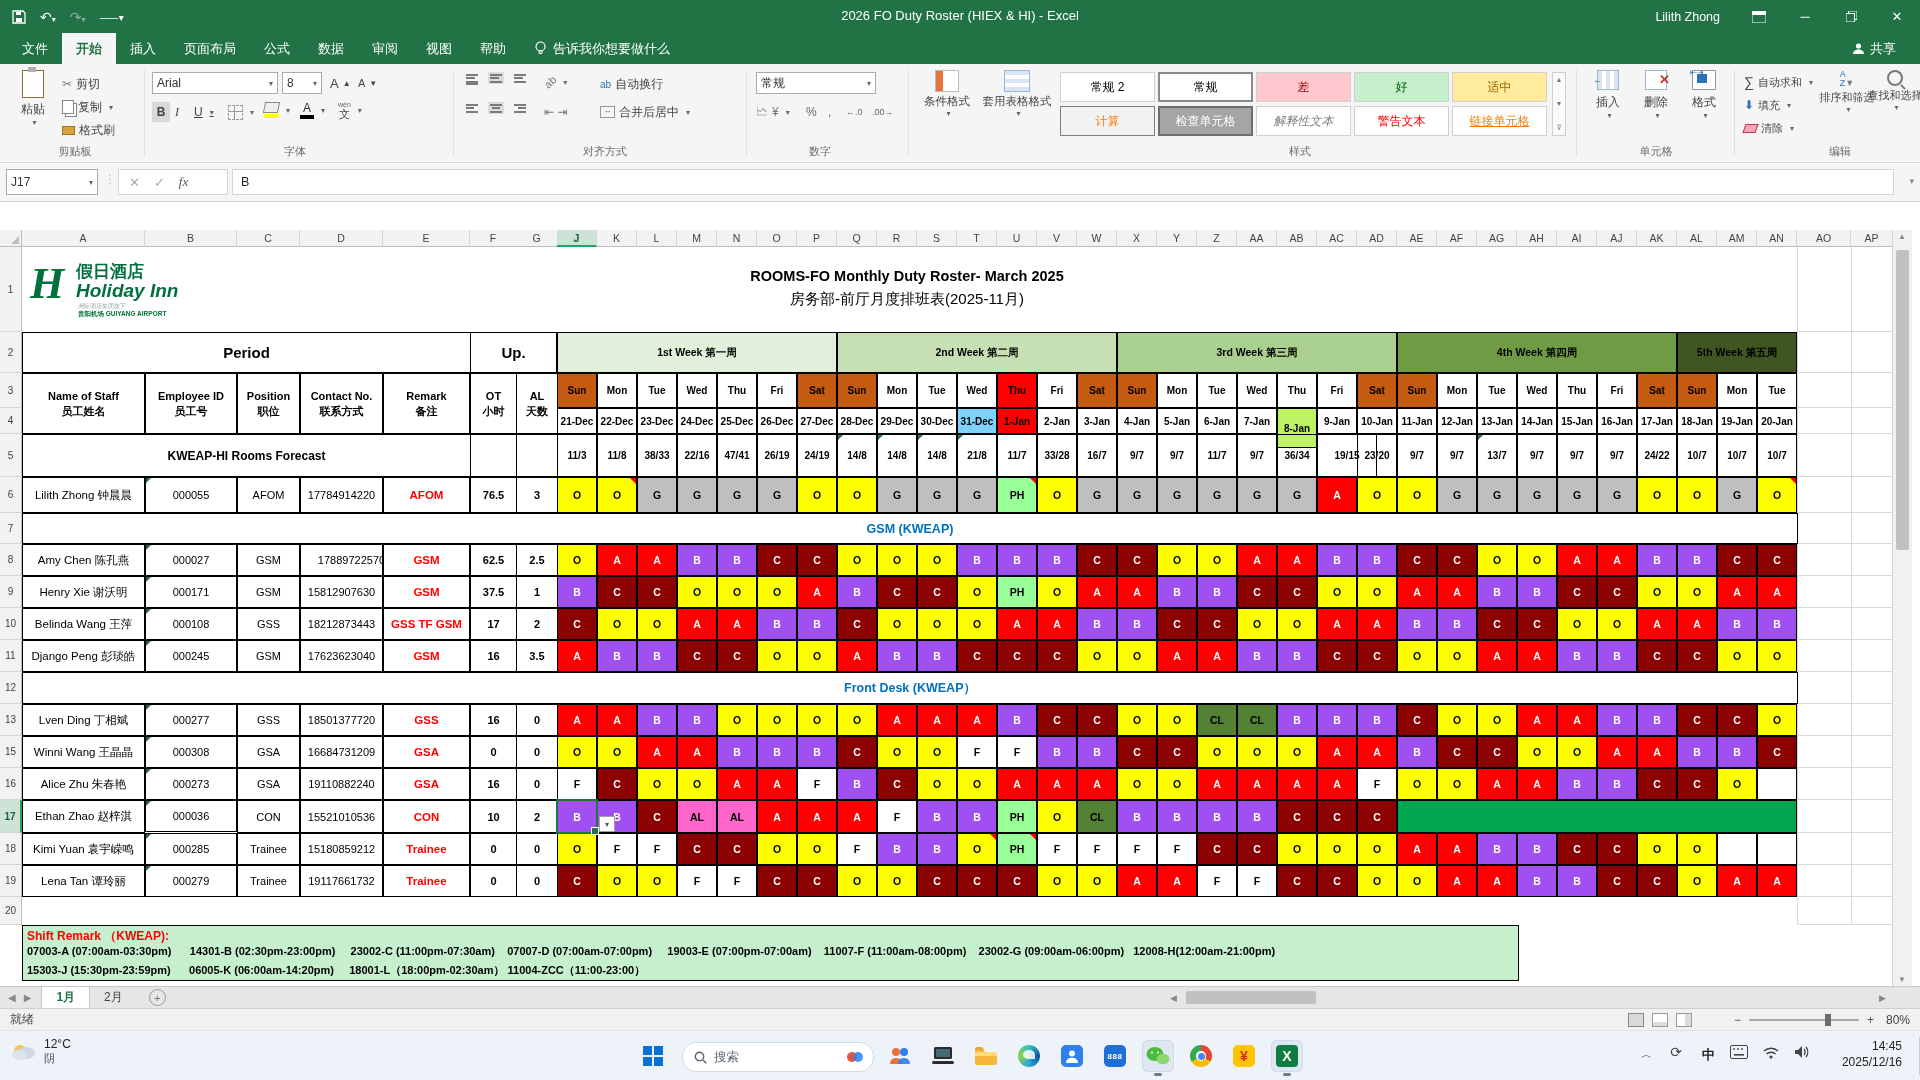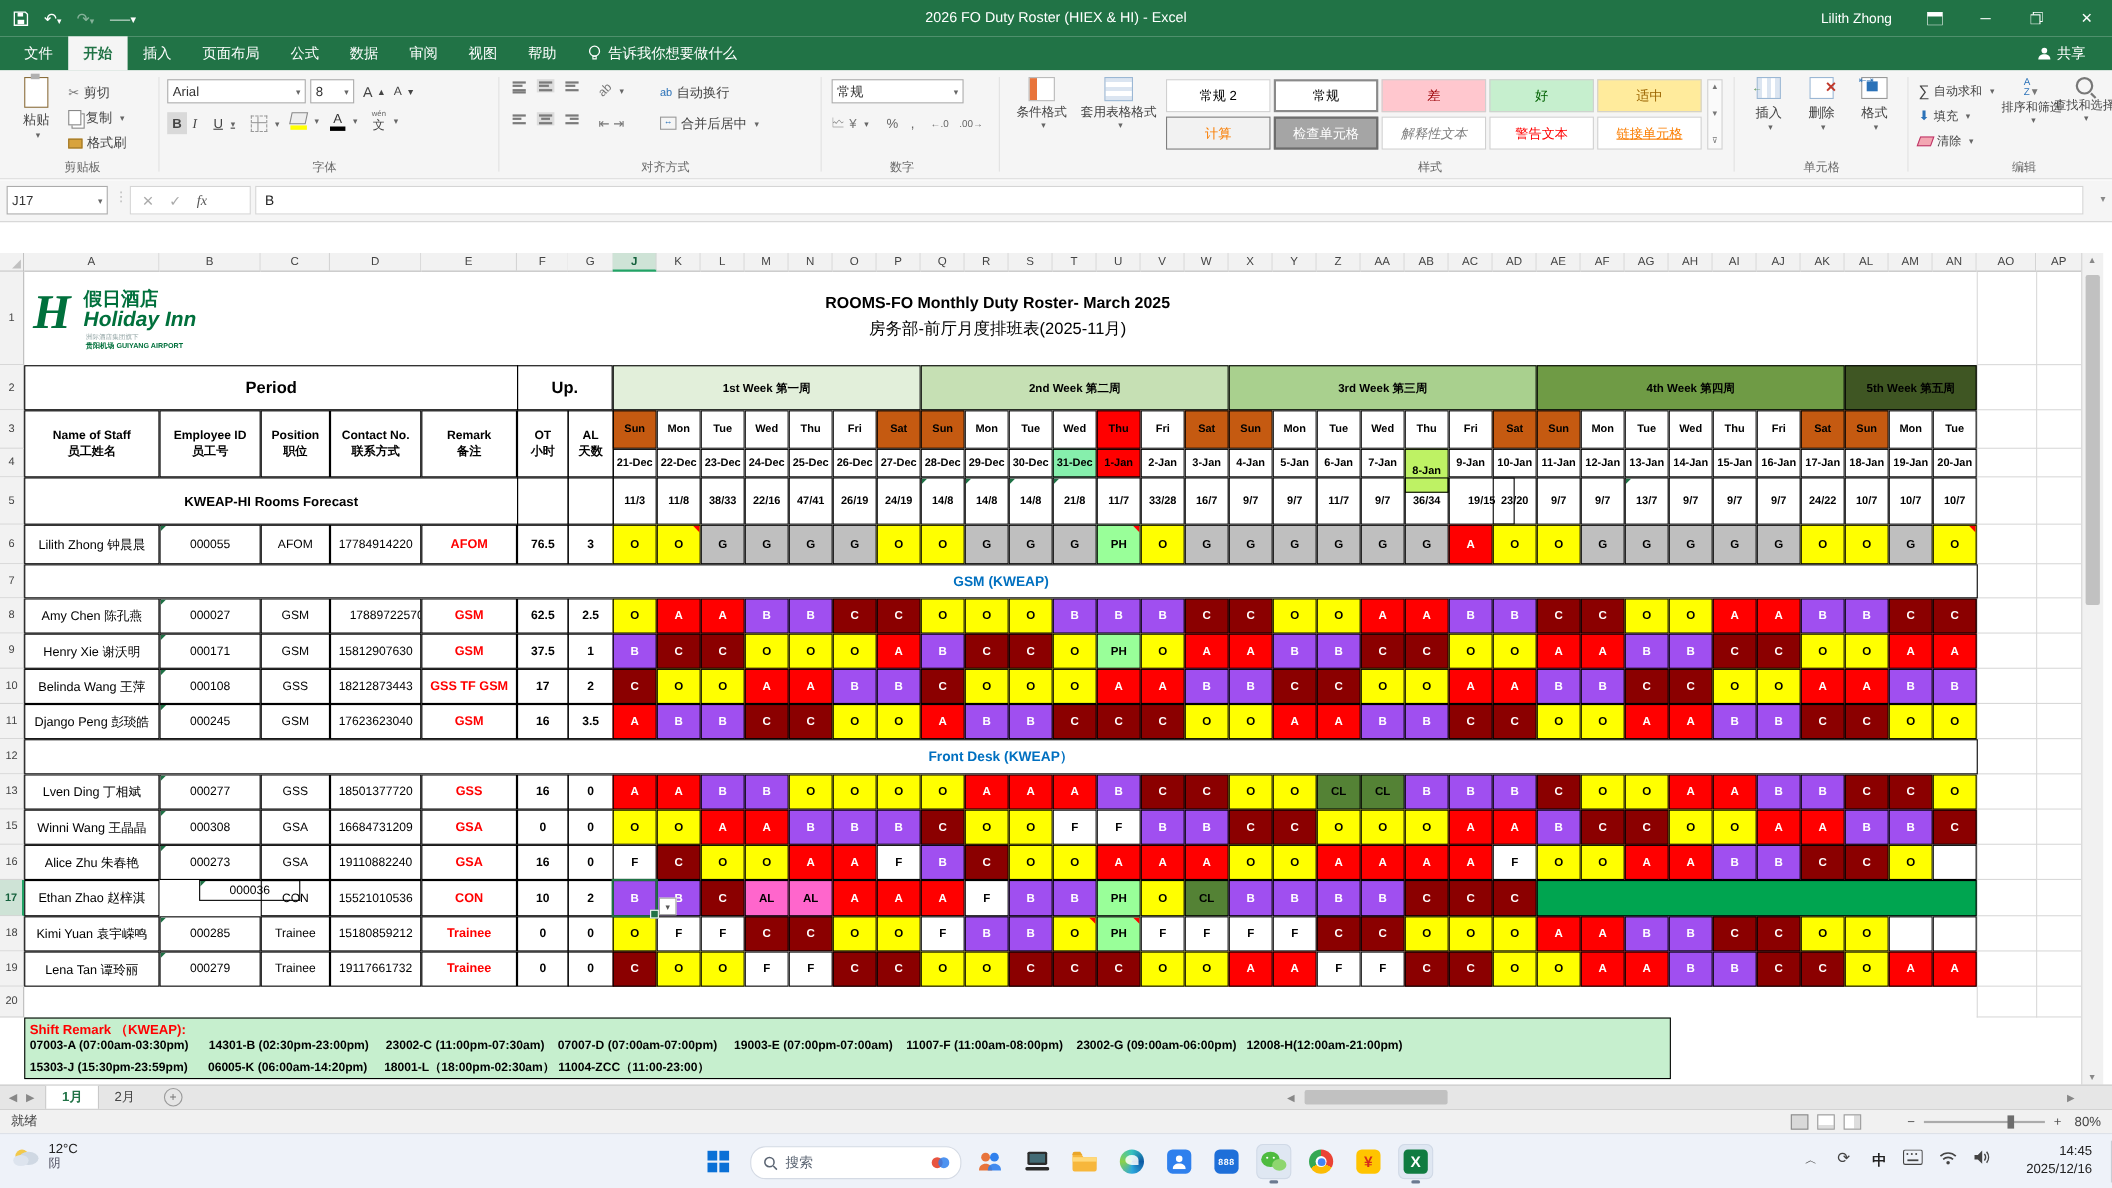--- a/index.html
+++ b/index.html
@@ -481,21 +481,21 @@
       <div class="cell bk" style="left: 837px; top: 373px; width: 40px; height: 35px; background: rgb(197, 90, 17); font-size: 10px; font-weight: bold;">Sun</div>
       <div class="cell bk" style="left: 837px; top: 408px; width: 40px; height: 26px; background: rgb(255, 255, 255); font-size: 10px; font-weight: bold;">28-Dec</div>
       <div class="cell bk gtri" style="left: 837px; top: 434px; width: 40px; height: 43px; font-size: 10px; font-weight: bold;">14/8</div>
       <div class="cell bk" style="left: 877px; top: 373px; width: 40px; height: 35px; background: rgb(255, 255, 255); font-size: 10px; font-weight: bold;">Mon</div>
       <div class="cell bk" style="left: 877px; top: 408px; width: 40px; height: 26px; background: rgb(255, 255, 255); font-size: 10px; font-weight: bold;">29-Dec</div>
       <div class="cell bk gtri" style="left: 877px; top: 434px; width: 40px; height: 43px; font-size: 10px; font-weight: bold;">14/8</div>
       <div class="cell bk" style="left: 917px; top: 373px; width: 40px; height: 35px; background: rgb(255, 255, 255); font-size: 10px; font-weight: bold;">Tue</div>
       <div class="cell bk" style="left: 917px; top: 408px; width: 40px; height: 26px; background: rgb(255, 255, 255); font-size: 10px; font-weight: bold;">30-Dec</div>
       <div class="cell bk gtri" style="left: 917px; top: 434px; width: 40px; height: 43px; font-size: 10px; font-weight: bold;">14/8</div>
       <div class="cell bk" style="left: 957px; top: 373px; width: 40px; height: 35px; background: rgb(255, 255, 255); font-size: 10px; font-weight: bold;">Wed</div>
-      <div class="cell bk" style="left: 957px; top: 408px; width: 40px; height: 26px; background: #86efac; font-size: 10px; font-weight: bold;">31-Dec</div>
+      <div class="cell bk" style="left: 957px; top: 408px; width: 40px; height: 26px; background: #7dd3fc; font-size: 10px; font-weight: bold;">31-Dec</div>
       <div class="cell bk gtri" style="left: 957px; top: 434px; width: 40px; height: 43px; font-size: 10px; font-weight: bold;">21/8</div>
       <div class="cell bk" style="left: 997px; top: 373px; width: 40px; height: 35px; background: rgb(255, 0, 0); font-size: 10px; font-weight: bold;">Thu</div>
       <div class="cell bk" style="left: 997px; top: 408px; width: 40px; height: 26px; background: rgb(255, 0, 0); font-size: 10px; font-weight: bold;">1-Jan</div>
       <div class="cell bk" style="left: 997px; top: 434px; width: 40px; height: 43px; font-size: 10px; font-weight: bold;">11/7</div>
       <div class="cell bk" style="left: 1037px; top: 373px; width: 40px; height: 35px; background: rgb(255, 255, 255); font-size: 10px; font-weight: bold;">Fri</div>
       <div class="cell bk" style="left: 1037px; top: 408px; width: 40px; height: 26px; background: rgb(255, 255, 255); font-size: 10px; font-weight: bold;">2-Jan</div>
       <div class="cell bk" style="left: 1037px; top: 434px; width: 40px; height: 43px; font-size: 10px; font-weight: bold;">33/28</div>
       <div class="cell bk" style="left: 1077px; top: 373px; width: 40px; height: 35px; background: rgb(197, 90, 17); font-size: 10px; font-weight: bold;">Sat</div>
       <div class="cell bk" style="left: 1077px; top: 408px; width: 40px; height: 26px; background: rgb(255, 255, 255); font-size: 10px; font-weight: bold;">3-Jan</div>
       <div class="cell bk" style="left: 1077px; top: 434px; width: 40px; height: 43px; font-size: 10px; font-weight: bold;">16/7</div>
@@ -848,21 +848,21 @@
       <div class="cell bk" style="left: 1437px; top: 768px; width: 40px; height: 32px; background: rgb(255, 255, 0); color: rgb(0, 0, 0); font-size: 10.5px; font-weight: bold;">O</div>
       <div class="cell bk" style="left: 1477px; top: 768px; width: 40px; height: 32px; background: rgb(255, 0, 0); color: rgb(255, 255, 255); font-size: 10.5px; font-weight: bold;">A</div>
       <div class="cell bk" style="left: 1517px; top: 768px; width: 40px; height: 32px; background: rgb(255, 0, 0); color: rgb(255, 255, 255); font-size: 10.5px; font-weight: bold;">A</div>
       <div class="cell bk" style="left: 1557px; top: 768px; width: 40px; height: 32px; background: rgb(160, 79, 240); color: rgb(255, 255, 255); font-size: 10.5px; font-weight: bold;">B</div>
       <div class="cell bk" style="left: 1597px; top: 768px; width: 40px; height: 32px; background: rgb(160, 79, 240); color: rgb(255, 255, 255); font-size: 10.5px; font-weight: bold;">B</div>
       <div class="cell bk" style="left: 1637px; top: 768px; width: 40px; height: 32px; background: rgb(139, 0, 0); color: rgb(255, 255, 255); font-size: 10.5px; font-weight: bold;">C</div>
       <div class="cell bk" style="left: 1677px; top: 768px; width: 40px; height: 32px; background: rgb(139, 0, 0); color: rgb(255, 255, 255); font-size: 10.5px; font-weight: bold;">C</div>
       <div class="cell bk" style="left: 1717px; top: 768px; width: 40px; height: 32px; background: rgb(255, 255, 0); color: rgb(0, 0, 0); font-size: 10.5px; font-weight: bold;">O</div>
       <div class="cell bk" style="left: 1757px; top: 768px; width: 40px; height: 32px; background: rgb(255, 255, 255); color: rgb(0, 0, 0); font-size: 10.5px; font-weight: bold;"></div>
       <div class="cell bk" style="left: 22px; top: 800px; width: 123px; height: 33px; font-size: 11.5px;">Ethan Zhao 赵梓淇</div>
-      <div class="cell bk gtri" style="left: 145px; top: 800px; width: 92px; height: 19px; font-size: 11px; margin-left: 36px;">000036</div>
+      <div class="cell bk gtri" style="left: 145px; top: 800px; width: 92px; height: 32px; font-size: 11px;">000036</div>
       <div class="cell bk" style="left: 237px; top: 800px; width: 63px; height: 33px; font-size: 11px;">CON</div>
       <div class="cell bk" style="left: 300px; top: 800px; width: 83px; height: 33px; font-size: 11px;">15521010536</div>
       <div class="cell bk" style="left: 383px; top: 800px; width: 87px; height: 33px; font-size: 11.5px; font-weight: bold; color: rgb(255, 0, 0);">CON</div>
       <div class="cell bk" style="left: 470px; top: 800px; width: 47px; height: 33px; font-size: 11px; font-weight: bold;">10</div>
       <div class="cell bk" style="left: 516px; top: 800px; width: 42px; height: 33px; font-size: 11px; font-weight: bold;">2</div>
       <div class="cell bk" style="left: 557px; top: 800px; width: 40px; height: 33px; background: rgb(160, 79, 240); color: rgb(255, 255, 255); font-size: 10.5px; font-weight: bold;">B</div>
       <div class="cell bk" style="left: 597px; top: 800px; width: 40px; height: 33px; background: rgb(160, 79, 240); color: rgb(255, 255, 255); font-size: 10.5px; font-weight: bold;">B</div>
       <div class="cell bk" style="left: 637px; top: 800px; width: 40px; height: 33px; background: rgb(139, 0, 0); color: rgb(255, 255, 255); font-size: 10.5px; font-weight: bold;">C</div>
       <div class="cell bk" style="left: 677px; top: 800px; width: 40px; height: 33px; background: rgb(255, 102, 204); color: rgb(0, 0, 0); font-size: 10.5px; font-weight: bold;">AL</div>
       <div class="cell bk" style="left: 717px; top: 800px; width: 40px; height: 33px; background: rgb(255, 102, 204); color: rgb(0, 0, 0); font-size: 10.5px; font-weight: bold;">AL</div>

